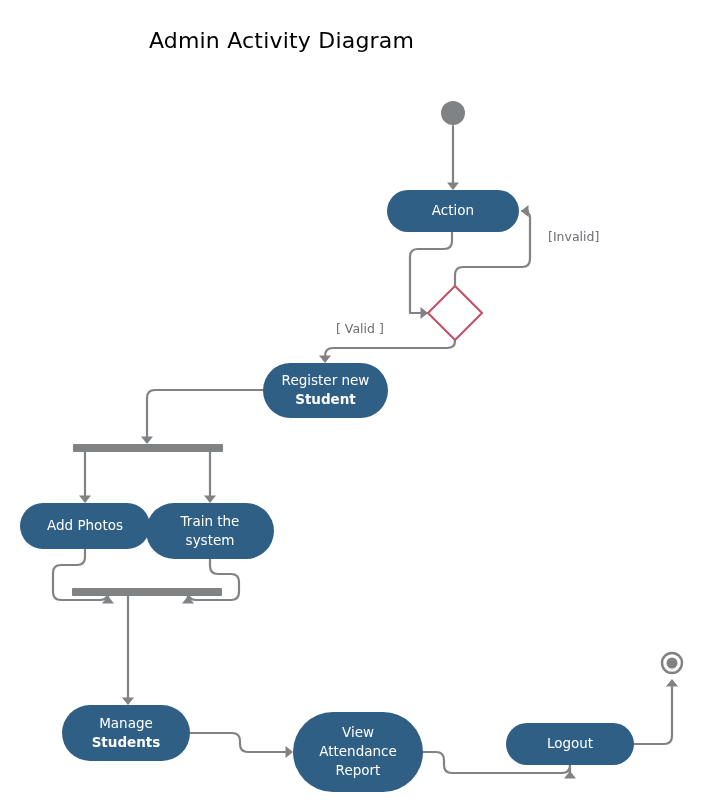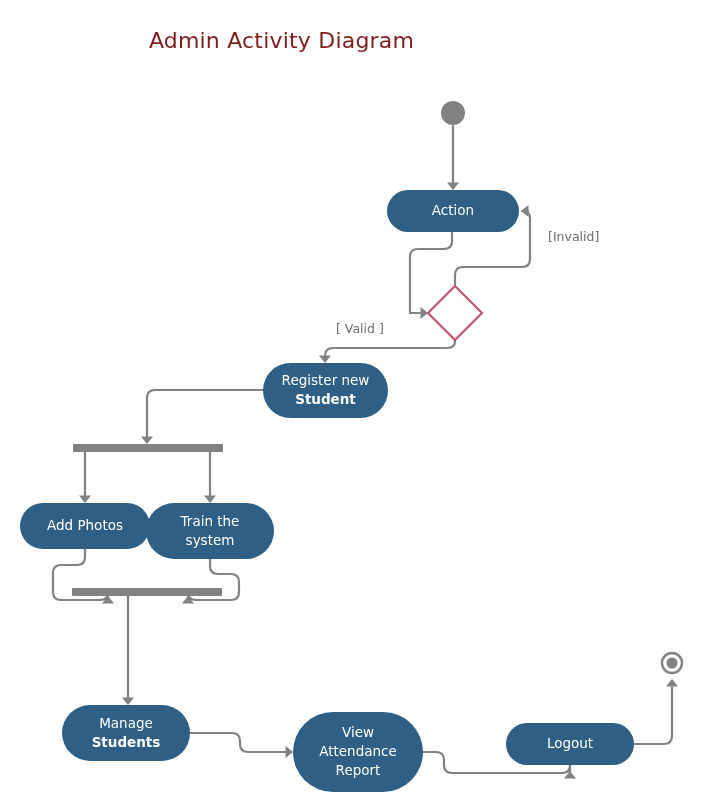--- a/index.html
+++ b/index.html
@@ -19,21 +19,21 @@
     width: 705px;
     height: 809px;
   }
   .diagram-title {
     position: absolute;
     left: 0;
     top: 28px;
     width: 563px;
     text-align: center;
     font-size: 22px;
-    color: #7f1d1d;
+    color: #000000;
     font-family: "DejaVu Sans", "Liberation Sans", sans-serif;
     letter-spacing: 0.2px;
   }
   svg.canvas {
     position: absolute;
     left: 0;
     top: 0;
     width: 705px;
     height: 809px;
   }

